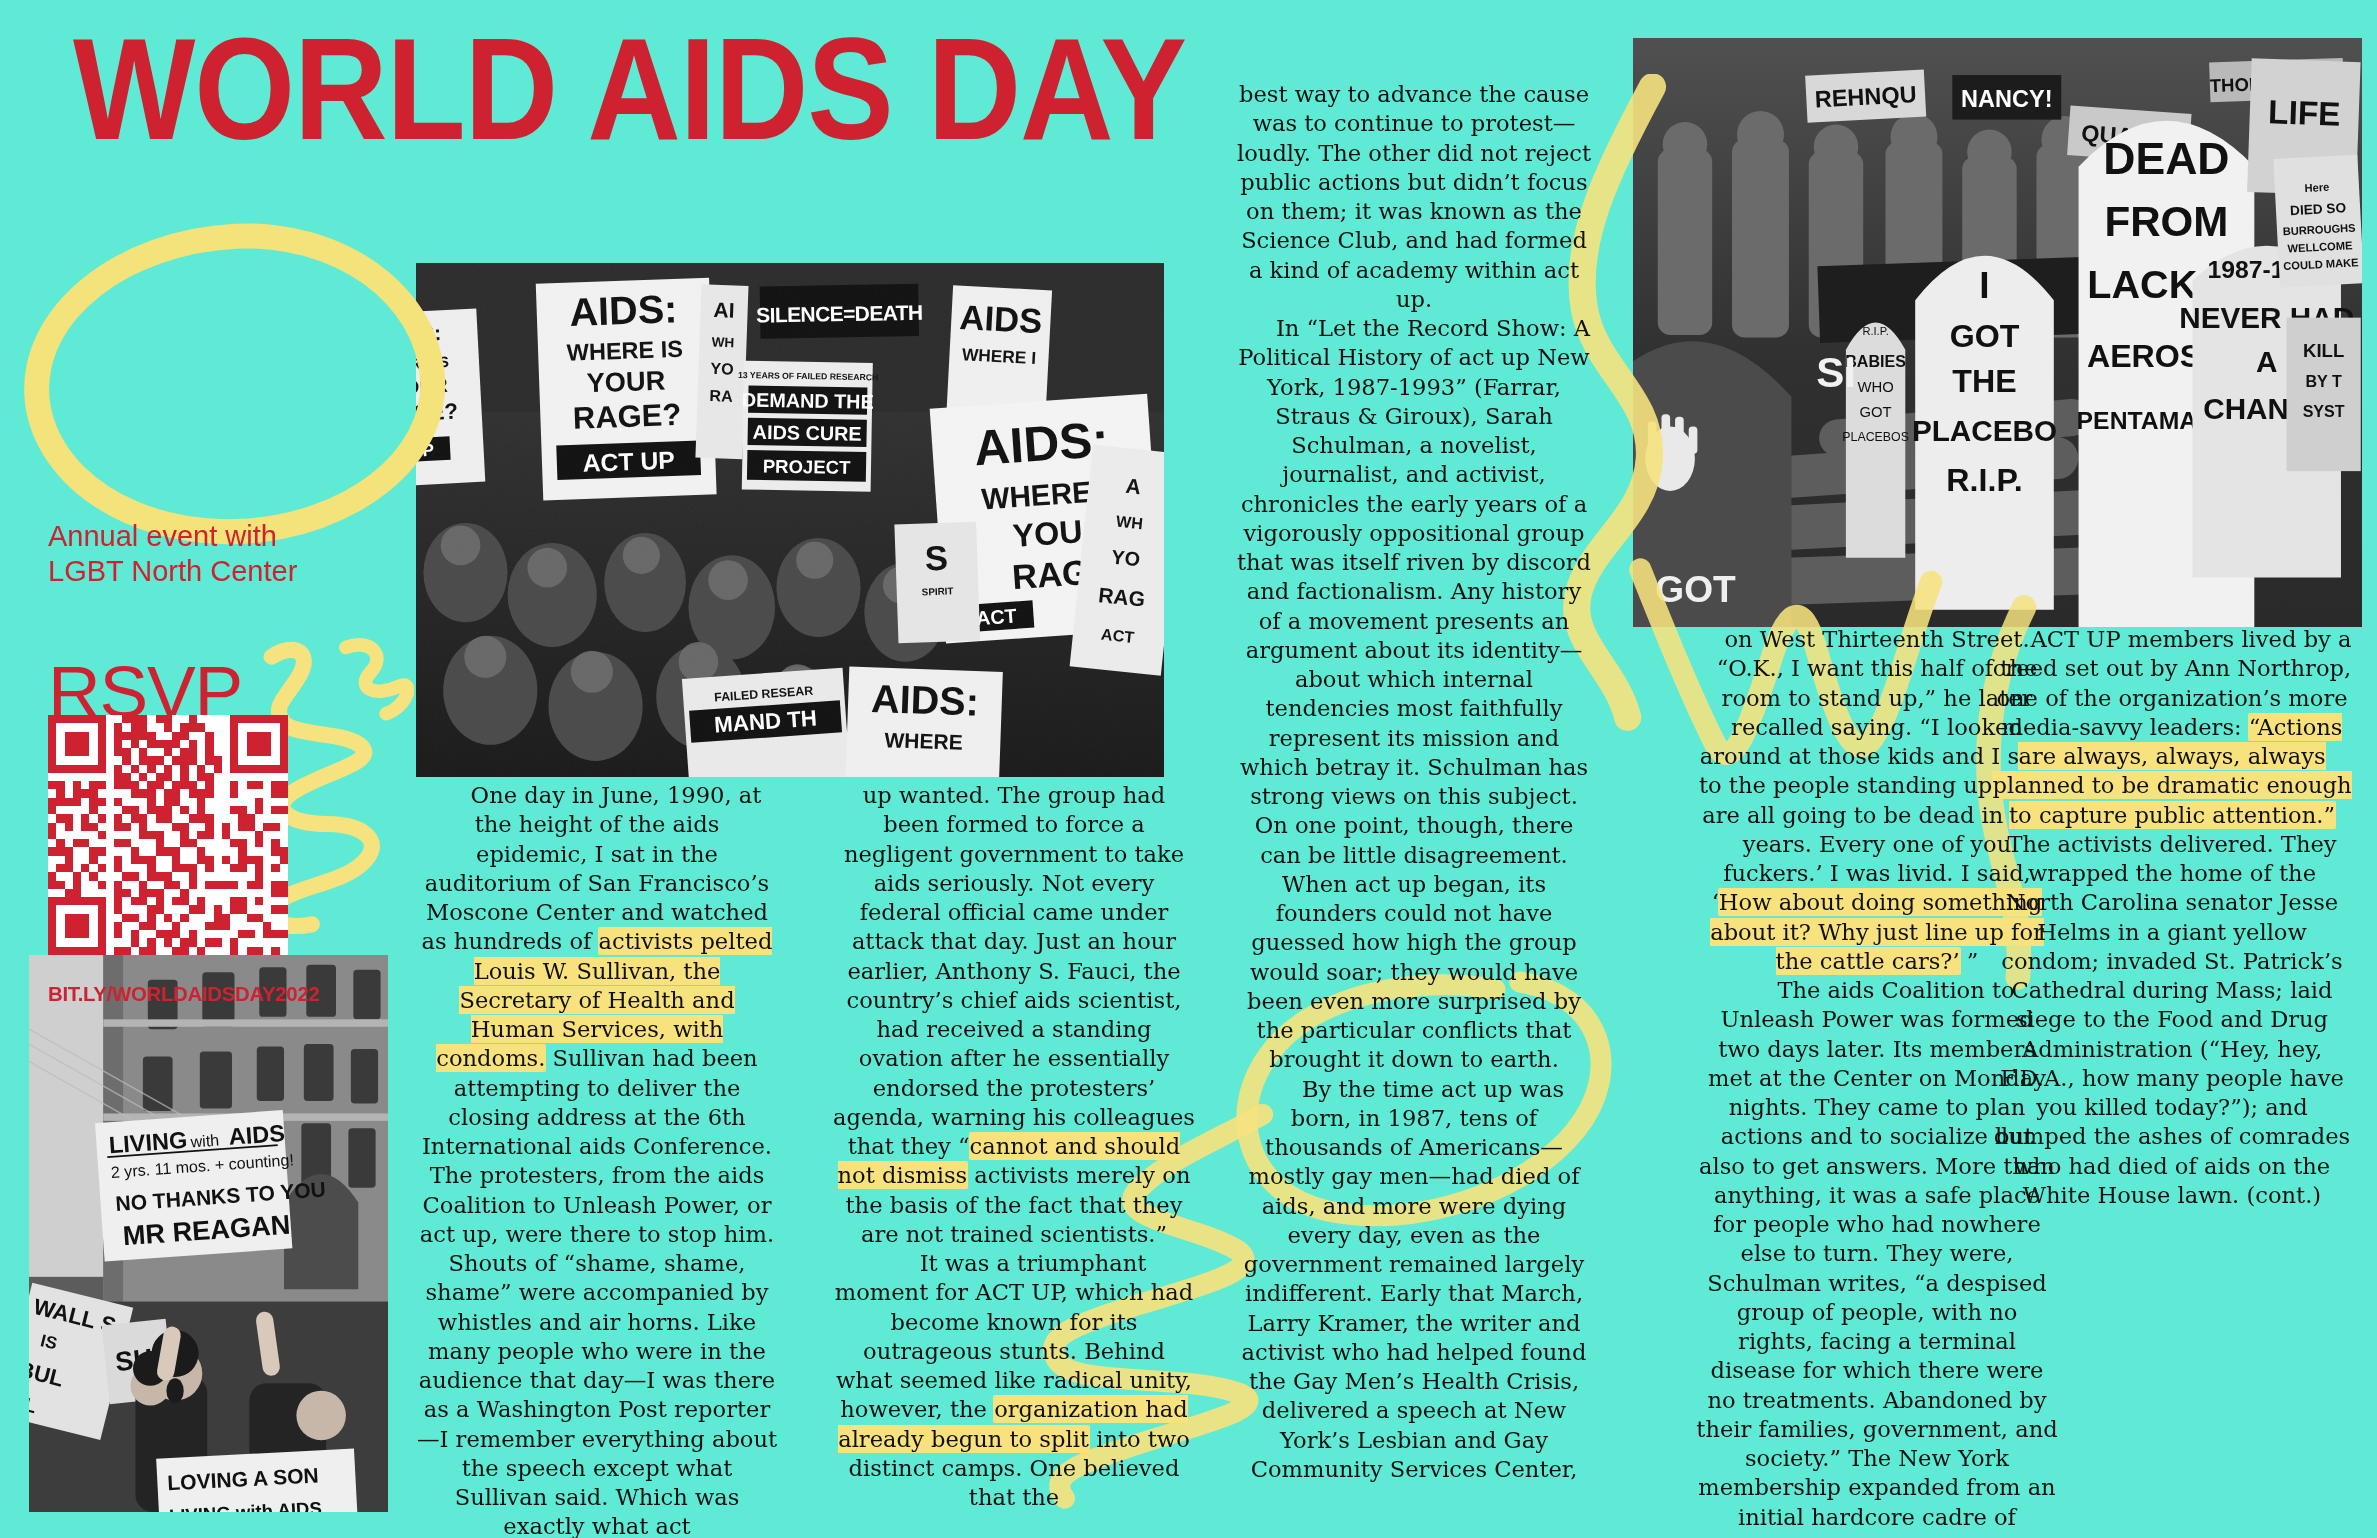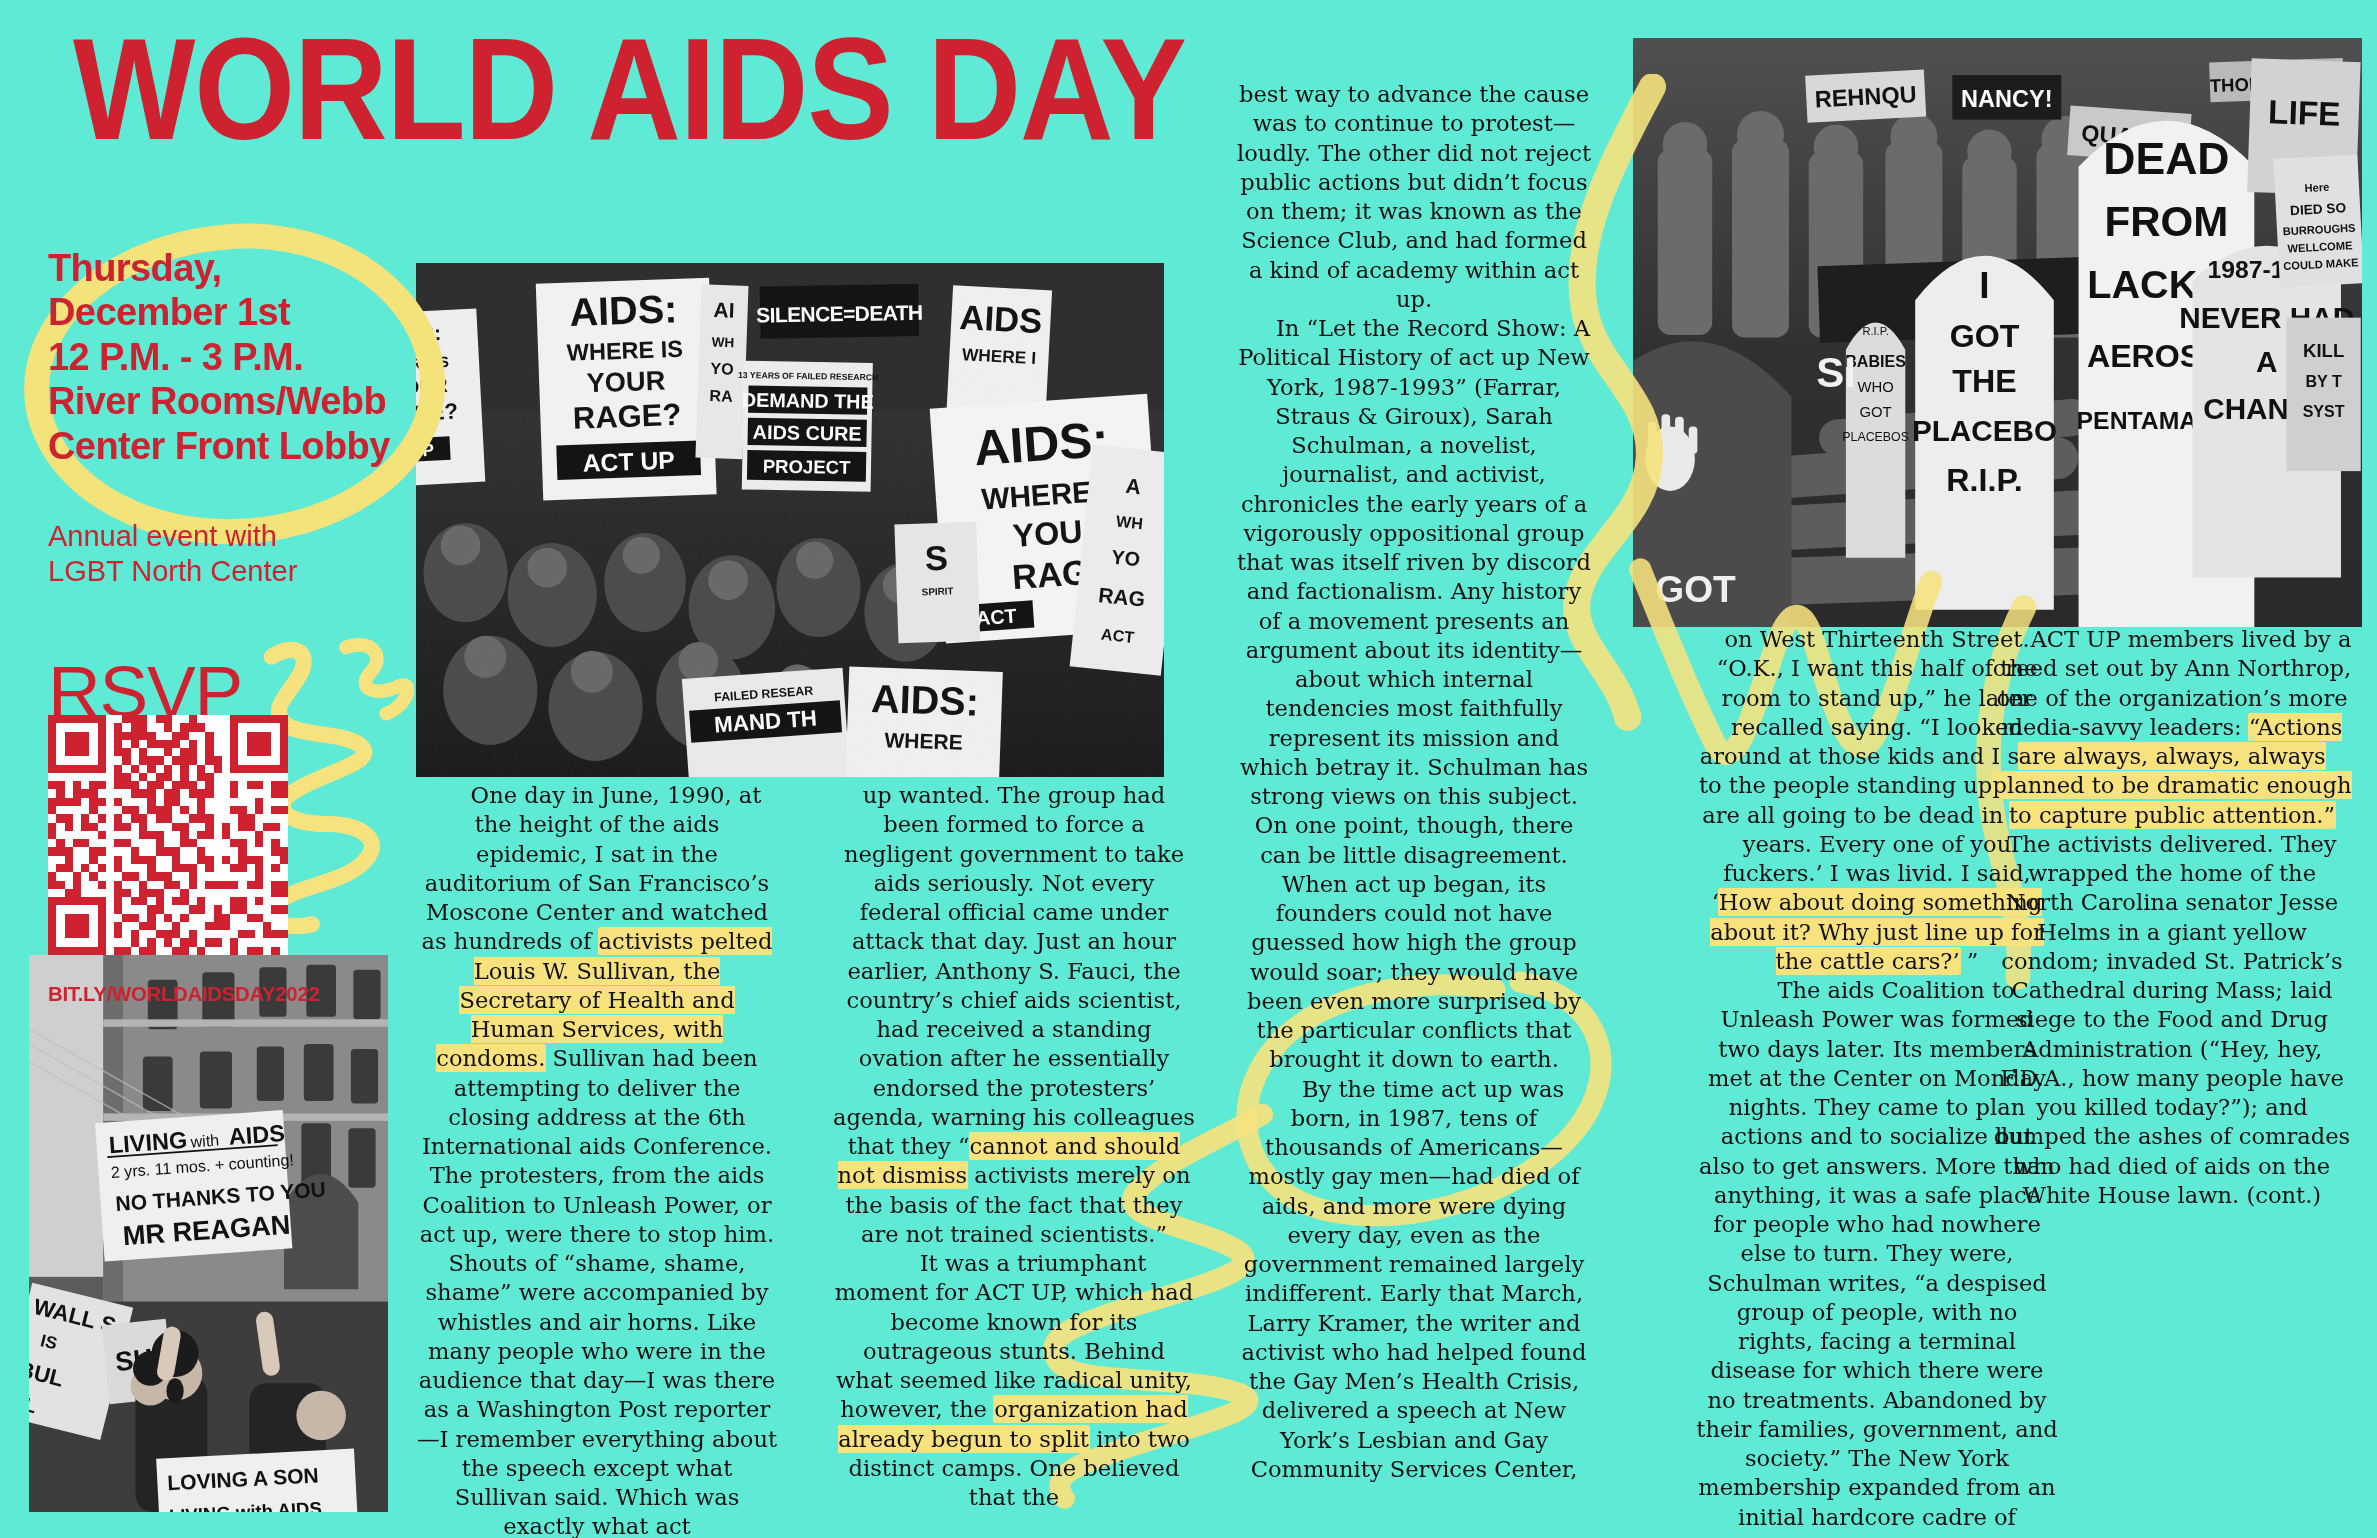--- a/index.html
+++ b/index.html
@@ -114,27 +114,20 @@
 </style>
 </head>
 <body>
 
 <div class="poster">
 
   <div class="title">WORLD AIDS DAY</div>
 
   <div class="yellow-oval"></div>
 
-  <div class="event-block">
-    <div>Thursday,</div>
-    <div>December 1st</div>
-    <div>12 P.M. - 3 P.M.</div>
-    <div>River Rooms/Webb</div>
-    <div>Center Front Lobby</div>
-  </div>
 
   <div class="event-sub">
     <div>Annual event with</div>
     <div>LGBT North Center</div>
   </div>
 
   <div class="rsvp">RSVP</div>
 
   <svg class="squiggle" viewBox="0 0 260 500">
     <path d="M30 30 C 70 5, 95 25, 75 60 C 55 95, 30 110, 48 135 C 66 160, 150 150, 175 175

